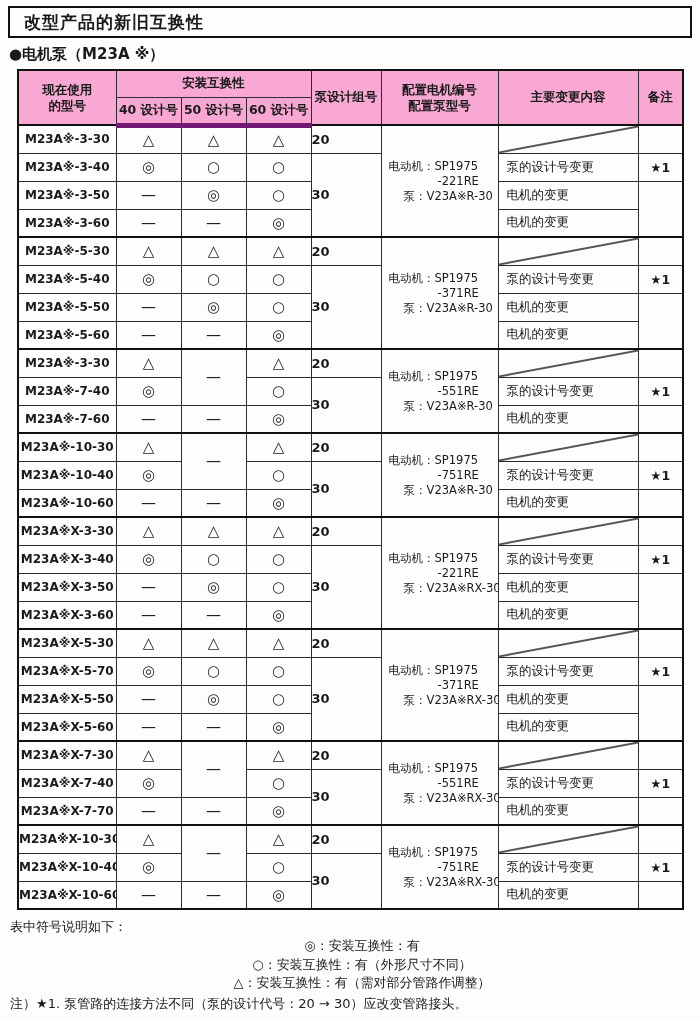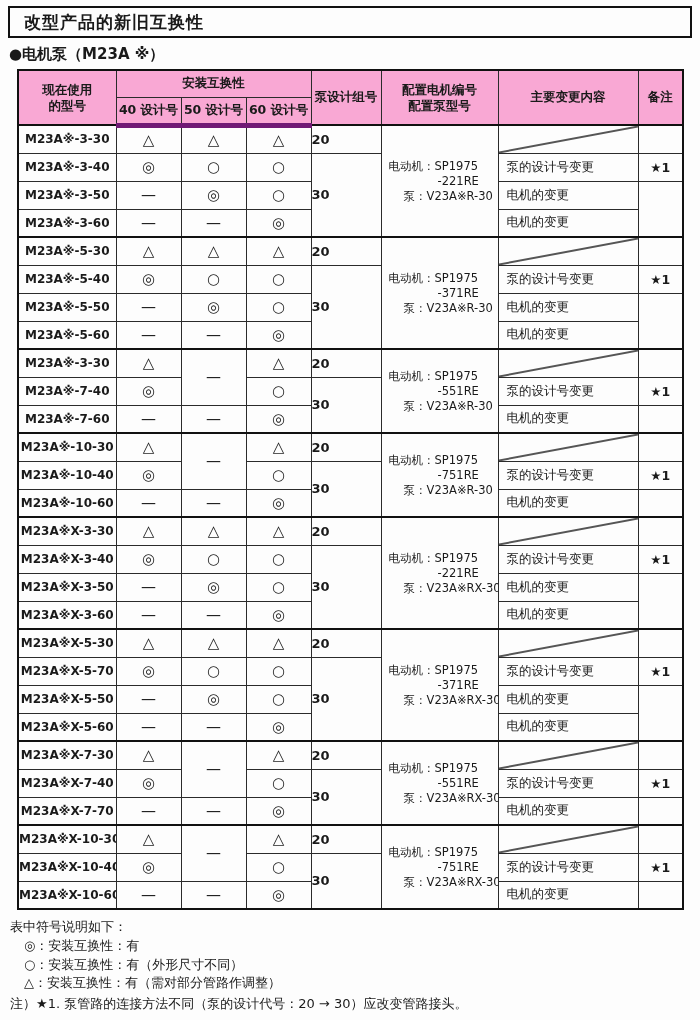--- a/index.html
+++ b/index.html
@@ -23,21 +23,21 @@
   td.motor{font-size:11.5px;line-height:15px;vertical-align:middle;}
   td.motor .m1{padding-left:7px;white-space:nowrap;}
   td.motor .m2{padding-left:56px;white-space:nowrap;}
   td.motor .m3{padding-left:22px;white-space:nowrap;}
   td.chg{font-size:12.5px;text-align:left;padding-left:8px;white-space:nowrap;}
   td.note{font-size:12.5px;font-weight:bold;text-align:center;}
   td.diag{position:relative;padding:0;}
   td.diag svg{position:absolute;left:0;top:0;width:100%;height:100%;display:block;}
   .legend{margin:8px 0 0 10px;font-size:13px;line-height:1.42;}
   .legend .intro{margin-bottom:1px;}
-  .legend .item{padding-left:14px;}
+  .legend .item{padding-left:14px;text-align:center;}
   .legend .note1{margin-top:2px;}
   .hline{line-height:16px;}
 </style>
 </head>
 <body>
 
 <div class="page">
 
   <div class="title-box">改型产品的新旧互换性</div>
   <div class="section-title">●电机泵（M23A ※）</div>

